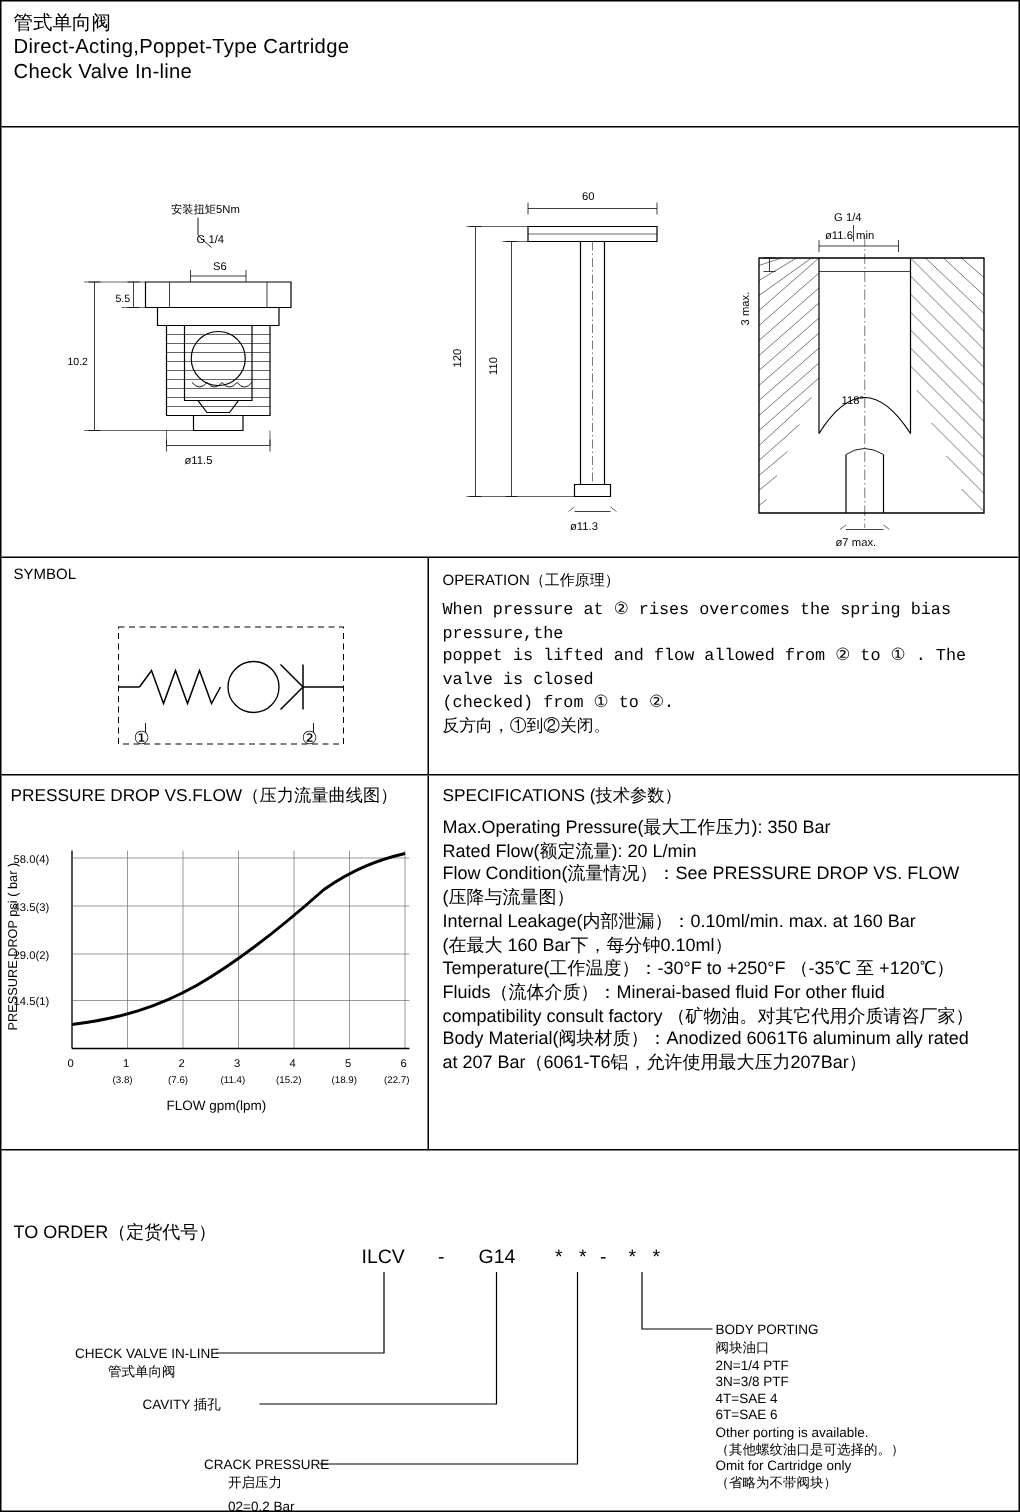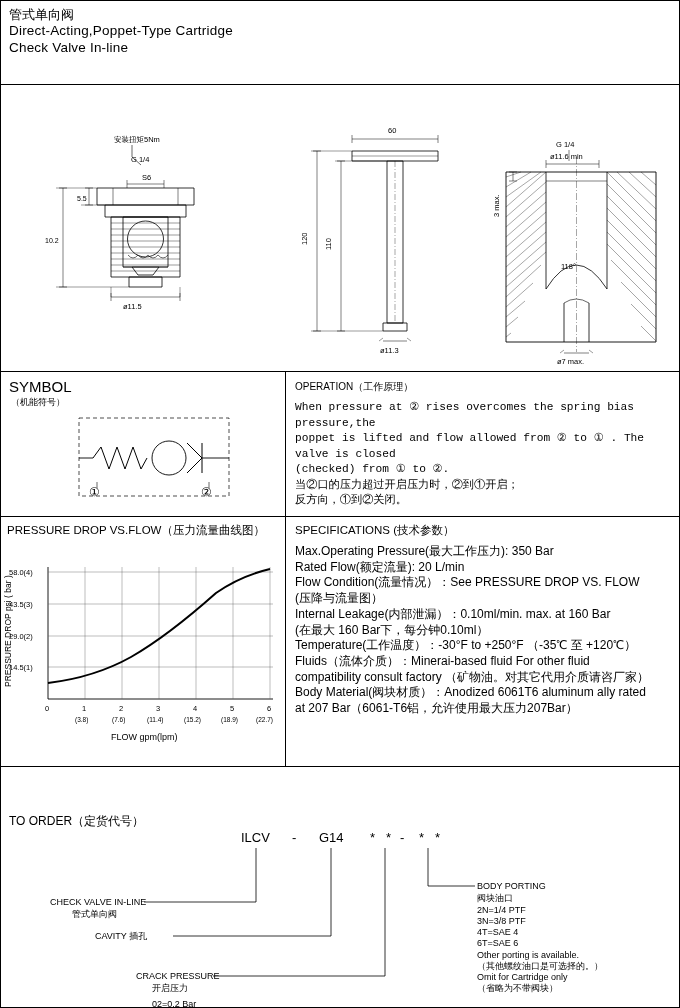--- a/index.html
+++ b/index.html
@@ -52,21 +52,21 @@
   .draw-band svg { display:block; }
   
   .mid-band {
     position:absolute; left:0; top:371px; width:678px; height:145px;
     border-bottom:1px solid #000;
   }
   .symbol-cell {
     position:absolute; left:0; top:0; width:285px; height:144px;
     border-right:1px solid #000;
   }
-  .symbol-cell .hdr { padding:6px 0 0 8px; font-size:15px; }
+  .symbol-cell .hdr { padding:6px 0 0 8px; font-size:10px; }
   .symbol-cell .hdr2 { padding:1px 0 0 10px; font-size:9px; }
   .oper-cell {
     position:absolute; left:286px; top:0; width:392px; height:144px;
     padding:8px 8px 0 8px;
   }
   .oper-title { font-size:10px; margin-bottom:6px; }
   .oper-text { font-size:11.2px; line-height:15.5px;font-family:Liberation Mono, monospace; }
   
   .low-band {
     position:absolute; left:0; top:516px; width:678px; height:250px;
@@ -258,21 +258,20 @@
         <path d="M563 236 L588 236" stroke-width="0.5"></path>
         <path d="M559 236 L563 233 M592 236 L588 233" stroke-width="0.4"></path>
         <text x="556" y="247" font-size="7.5" fill="#000" stroke="none">ø7  max.</text>
       </g>
     </svg>
   </div>
 
   <div class="mid-band">
     <div class="symbol-cell">
       <div class="hdr">SYMBOL</div>
-      <div class="hdr2">（机能符号）</div>
       <svg width="285" height="105" viewBox="0 0 285 105" style="position:absolute;left:0;top:38px">
         <g fill="none" stroke="#000" stroke-width="0.9">
 
           <rect x="78" y="8" width="150" height="78" stroke-dasharray="4 3" stroke-width="0.7"></rect>
 
           <path d="M92 48 l8 -11 l8 22 l8 -22 l8 22 l8 -22 l8 22 l6 -11" stroke-width="1"></path>
 
           <circle cx="168" cy="48" r="17"></circle>
 
           <path d="M186 33 L201 48 L186 63" stroke-width="1"></path>
@@ -287,21 +286,20 @@
         <text x="88" y="86" font-size="12" fill="#000">①</text>
         <text x="200" y="86" font-size="12" fill="#000">②</text>
       </svg>
     </div>
     <div class="oper-cell">
       <div class="oper-title">OPERATION（工作原理）</div>
       <div class="oper-text">
         <div>When pressure at ② rises overcomes the spring bias pressure,the</div>
         <div>poppet is lifted and flow allowed from ② to ① . The valve is closed</div>
         <div>(checked) from  ① to ②.</div>
-        <div>当②口的压力超过开启压力时，②到①开启；</div>
         <div>反方向，①到②关闭。</div>
       </div>
     </div>
   </div>
 
   <div class="low-band">
     <div class="chart-cell">
       <div class="chart-title">PRESSURE DROP VS.FLOW（压力流量曲线图）</div>
       <svg width="285" height="215" viewBox="0 0 285 215" style="position:absolute;left:0;top:30px">
         <g stroke="#000" fill="none">

